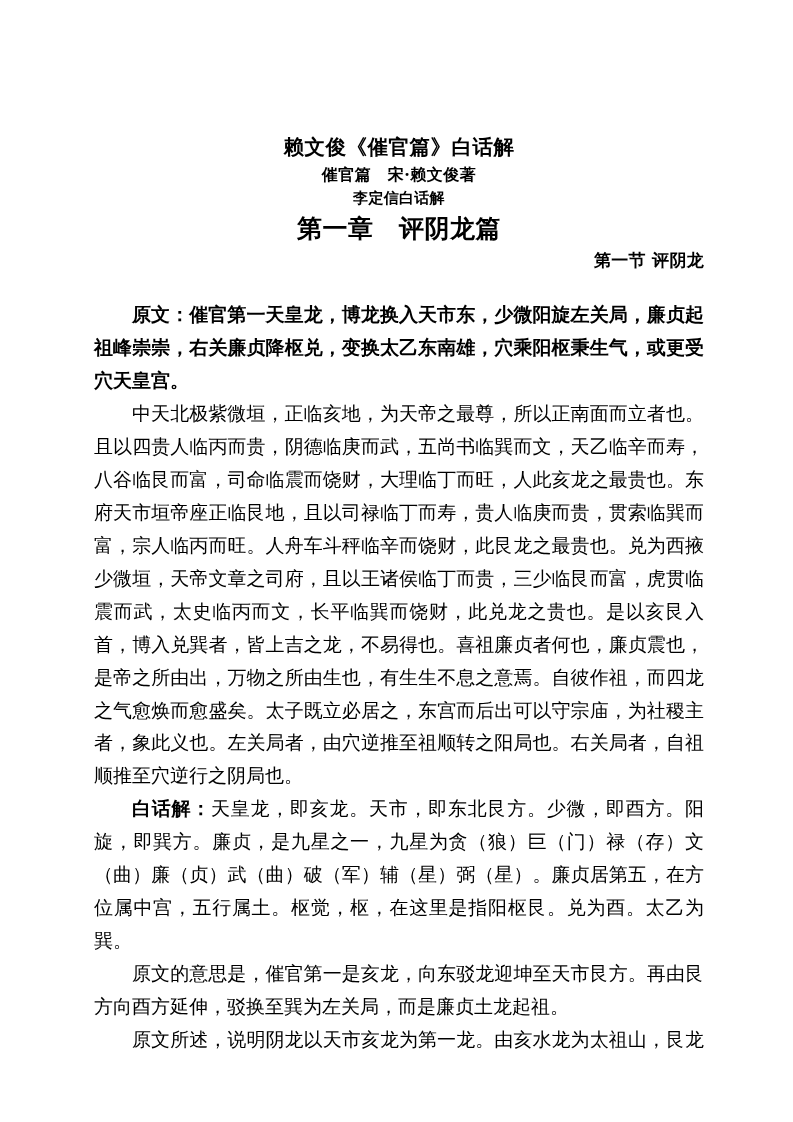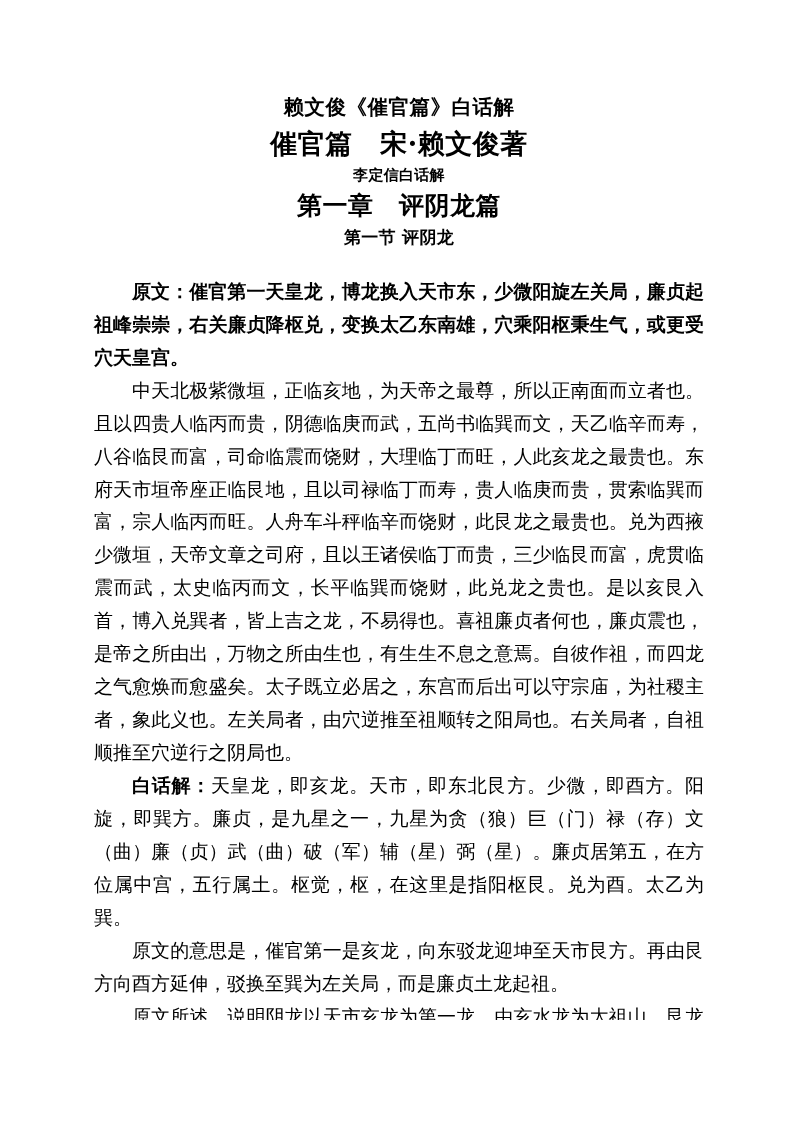--- a/index.html
+++ b/index.html
@@ -15,44 +15,45 @@
     -webkit-font-smoothing: antialiased;
   }
   .page {
     position: relative;
     width: 793px;
     height: 1020px;
     box-sizing: border-box;
     padding: 16px;
     overflow: hidden;
     background: #ffffff;
+    margin-top: 40px;
   }
   .content {
     position: absolute;
     left: 94px;
     top: 92px;
     width: 610px;
   }
 
   
   .title-block {
     margin: 0 0 24px 0;
   }
   .t-line {
     text-align: center;
     font-weight: bold;
     color: #000;
     white-space: pre;
     line-height: 1.52;
   }
   .t-main   { font-size: 20.5px; letter-spacing: 0.5px; }
-  .t-sub    { font-size: 27px; letter-spacing: 0.5px; }
+  .t-sub    { font-size: 16px; letter-spacing: 0.5px; }
   .t-author { font-size: 15px; letter-spacing: 0.3px; }
   .t-chap   { font-size: 25px;   letter-spacing: 0.5px; }
-  .t-sect   { font-size: 17px;   letter-spacing: 0.3px; }
+  .t-sect   { font-size: 17px;   letter-spacing: 0.3px; text-align: right; }
 
   
   p.para {
     margin: 0;
     font-size: 19px;
     line-height: 1.735;
     text-align: justify;
     text-justify: inter-ideograph;
     text-indent: 2em;
     word-break: break-all;

